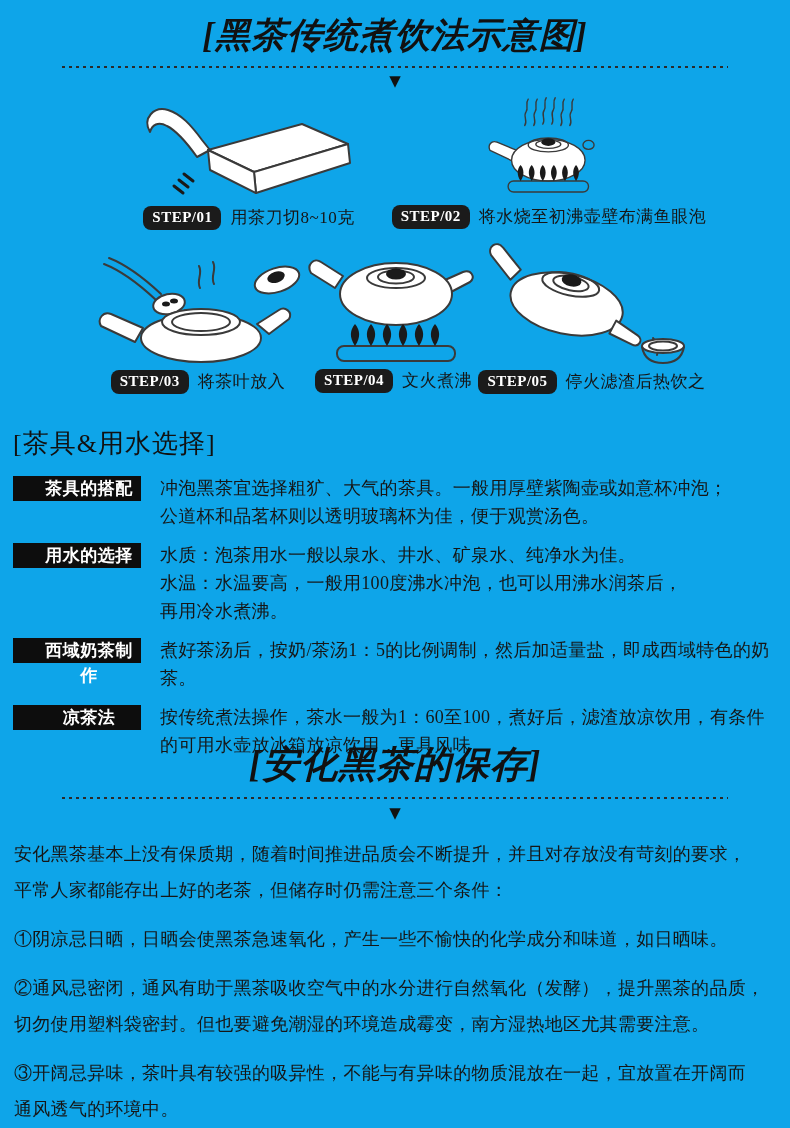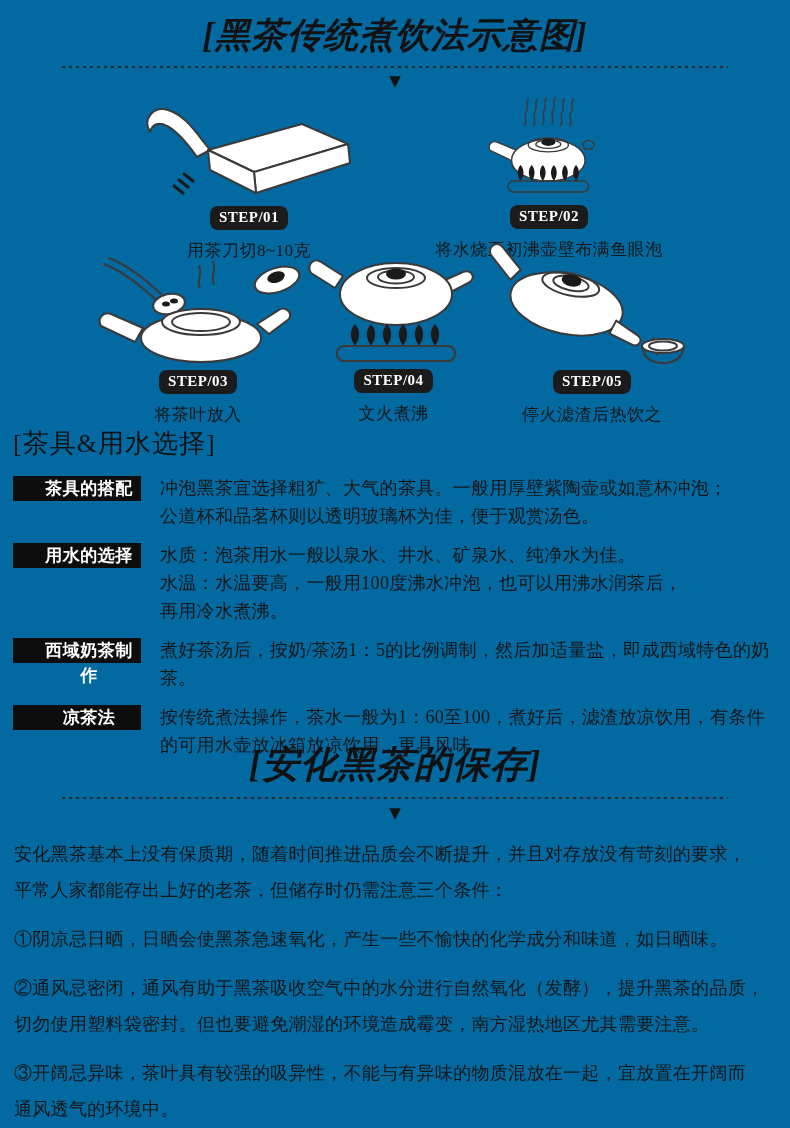--- a/index.html
+++ b/index.html
@@ -1,19 +1,19 @@
 <!DOCTYPE html>
 <html><head>
 <meta charset="utf-8">
 <style>
   * { margin:0; padding:0; box-sizing:border-box; }
   html,body { background:#ffffff; }
   .canvas {
     position:relative; width:790px; height:1128px; margin:0 auto;
-    background:#0369a1; color:#161616; overflow:hidden;
+    background:#0ea5e9; color:#161616; overflow:hidden;
     font-family:"Liberation Serif","DejaVu Serif",serif;
   }
   
   .main-title {
     position:absolute; left:0; right:0; text-align:center;
     font-style:italic; font-weight:700; color:#111;
     letter-spacing:1px; white-space:nowrap;
   }
   .title-1 { top:12px;  font-size:35px; }
   .title-2 { top:740px; font-size:37px; }
@@ -25,21 +25,21 @@
   .down-arrow {
     position:absolute; left:0; right:0; text-align:center;
     font-size:15px; color:#111; line-height:1;
     font-family:"DejaVu Sans",sans-serif;
   }
   .arr-1 { top:74px; } .arr-2 { top:806px; }
 
   
   .step { position:absolute; display:flex; flex-direction:column; align-items:center; }
   .step svg { overflow:visible; display:block; }
-  .step-caption { display:flex; align-items:center; gap:9px; margin-top:6px; white-space:nowrap;flex-direction:column; }
+  .step-caption { display:flex; align-items:flex-start; gap:9px; margin-top:6px; white-space:nowrap; }
   .step-badge {
     background:#1b1b1b; color:#fff; font-weight:700; font-size:15px;
     padding:2px 9px 3px; border-radius:8px; letter-spacing:.5px; line-height:1.25;
   }
   .step-text { font-weight:400; font-size:17px; color:#161616; letter-spacing:.5px; }
 
   .step-1 { left:108px; top:100px; width:282px; }
   .step-2 { left:388px; top:95px;  width:322px; }
   .step-3 { left:78px;  top:252px; width:240px; }
   .step-4 { left:296px; top:250px; width:195px; }

